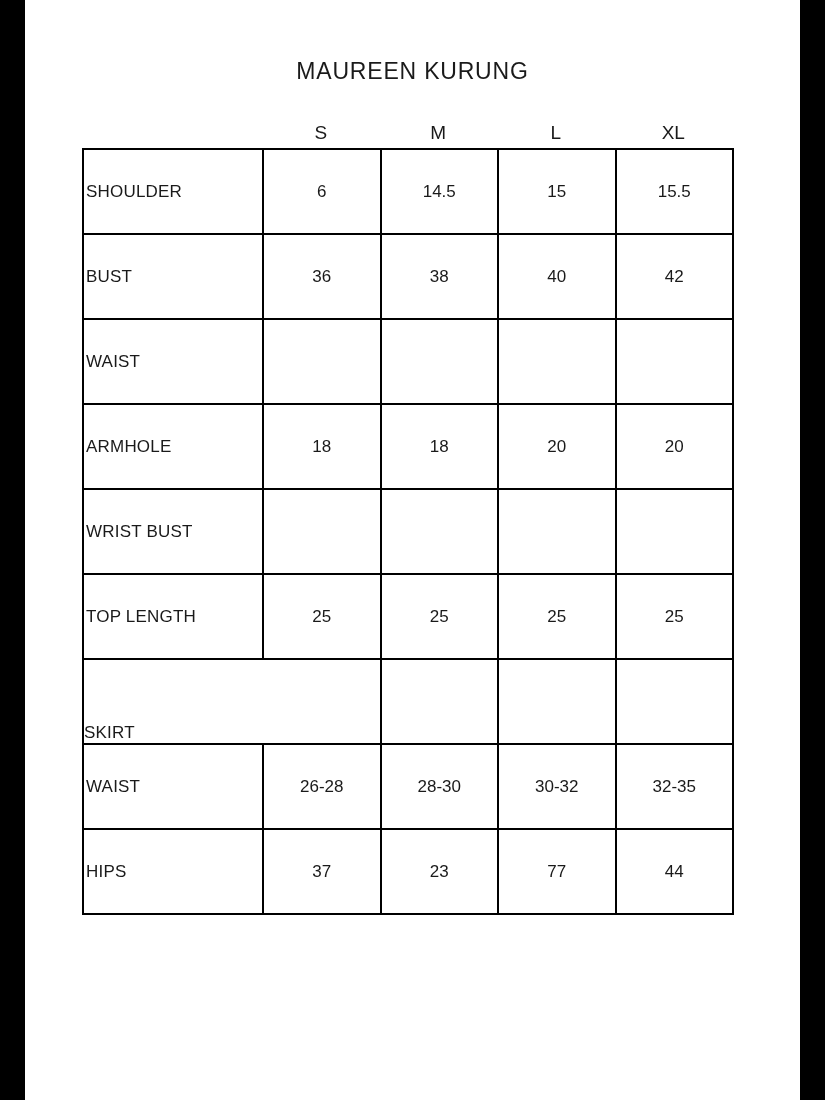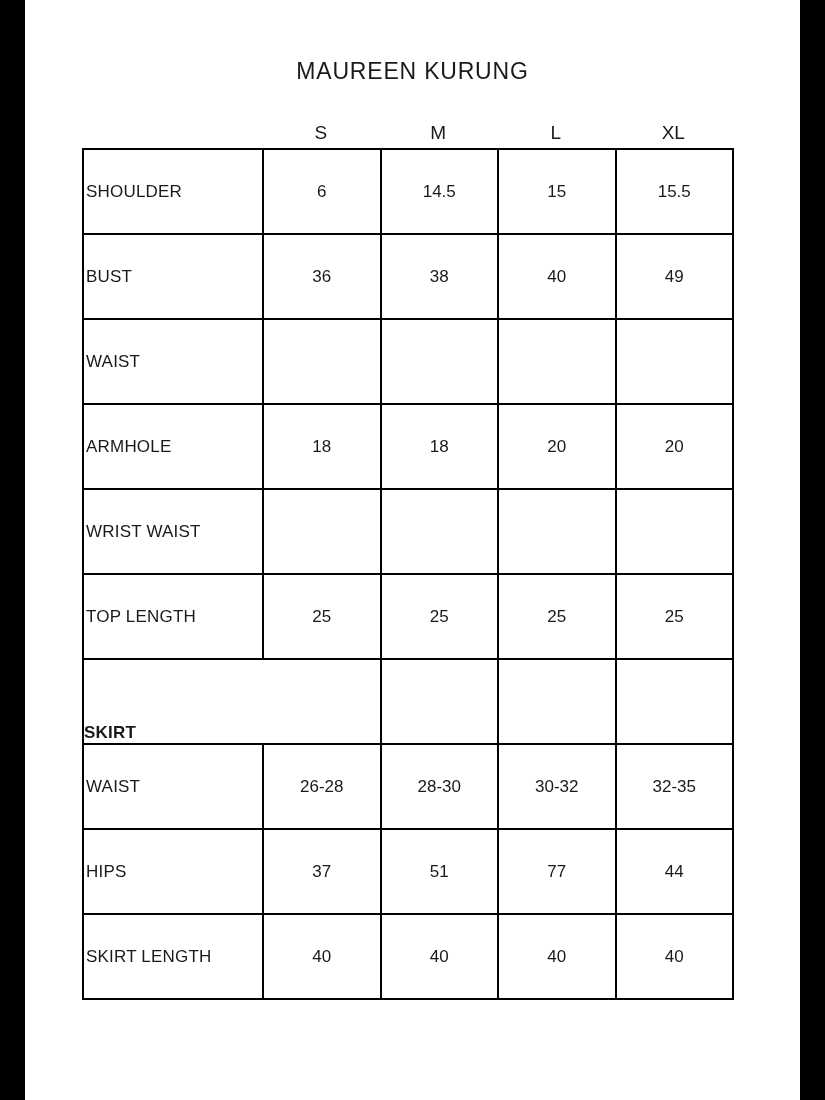--- a/index.html
+++ b/index.html
@@ -88,21 +88,20 @@
   tbody.block tr:last-child  td { border-bottom-width: 3px; border-radius: 9px; }
   tbody.block td:first-child { border-left-width: 3px; }
   tbody.block td:last-child  { border-right-width: 3px; margin-left: 42px; }
 
   
   tr.section td {
     height: 56px;
     border: 2px solid #000000;
     border-top: none;
     border-bottom: none;
-    font-weight: bold;
   }
   tr.section td.section-label {
     border-left: none;          
     vertical-align: bottom;
     text-align: left;
     padding: 0 0 6px 2px;
   }
   tr.section td.section-label span {
     border-bottom: 2px solid #000000;
     padding-bottom: 1px;
@@ -146,38 +145,38 @@
         <td class="val">6</td>
         <td class="val">14.5</td>
         <td class="val">15</td>
         <td class="val">15.5</td>
       </tr>
       <tr>
         <td class="label">BUST</td>
         <td class="val">36</td>
         <td class="val">38</td>
         <td class="val">40</td>
-        <td class="val">49</td>
+        <td class="val">42</td>
       </tr>
       <tr>
         <td class="label">WAIST</td>
         <td class="val"></td>
         <td class="val"></td>
         <td class="val"></td>
         <td class="val"></td>
       </tr>
       <tr>
         <td class="label">ARMHOLE</td>
         <td class="val">18</td>
         <td class="val">18</td>
         <td class="val">20</td>
         <td class="val">20</td>
       </tr>
       <tr>
-        <td class="label">WRIST WAIST</td>
+        <td class="label">WRIST BUST</td>
         <td class="val"></td>
         <td class="val"></td>
         <td class="val"></td>
         <td class="val"></td>
       </tr>
       <tr>
         <td class="label">TOP LENGTH</td>
         <td class="val">25</td>
         <td class="val">25</td>
         <td class="val">25</td>
@@ -198,27 +197,20 @@
       <tr>
         <td class="label">WAIST</td>
         <td class="val">26-28</td>
         <td class="val">28-30</td>
         <td class="val">30-32</td>
         <td class="val">32-35</td>
       </tr>
       <tr>
         <td class="label">HIPS</td>
         <td class="val">37</td>
-        <td class="val">51</td>
+        <td class="val">23</td>
         <td class="val">77</td>
         <td class="val">44</td>
       </tr>
-      <tr>
-        <td class="label">SKIRT LENGTH</td>
-        <td class="val">40</td>
-        <td class="val">40</td>
-        <td class="val">40</td>
-        <td class="val">40</td>
-      </tr>
     </tbody>
   </table>
 
 </div>
 
 </body></html>

